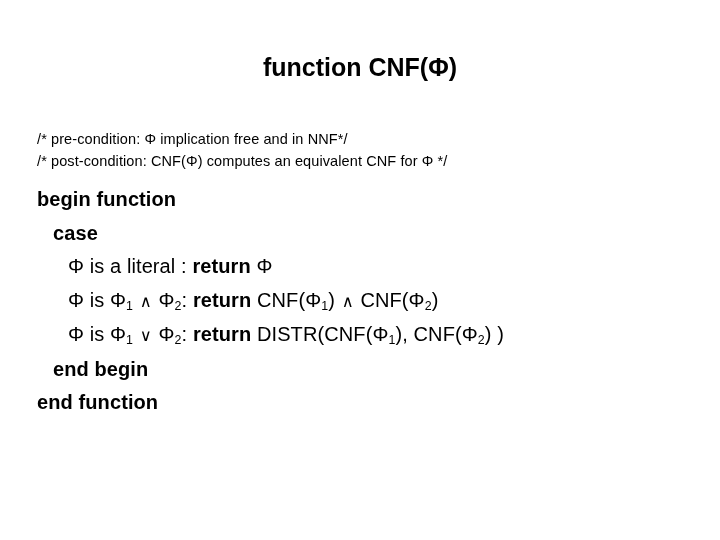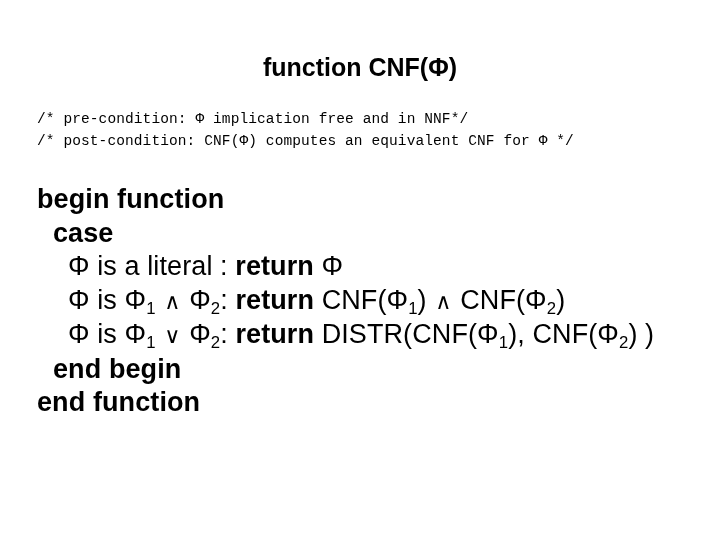--- a/index.html
+++ b/index.html
@@ -35,42 +35,41 @@
   .title .kw {
     font-weight: bold;
   }
   .title .plain {
     font-weight: bold;
   }
 
   
   .comments {
     position: absolute;
-    top: 108px;
+    top: 128px;
     left: 37px;
     width: 660px;
-    font-family: Liberation Mono, monospace;
   }
   .comment-line {
     font-size: 14.5px;
     line-height: 22px;
     font-weight: normal;
     white-space: nowrap;
     letter-spacing: 0.1px;
   }
 
   
   .code {
     position: absolute;
     top: 183px;
     left: 37px;
     width: 680px;
   }
   .code-line {
-    font-size: 27px;
+    font-size: 20px;
     line-height: 33.5px;
     white-space: nowrap;
     letter-spacing: 0.1px;
   }
   .code-line.indent-1 { padding-left: 16px; }
   .code-line.indent-2 { padding-left: 31px; }
 
   .kw {
     font-weight: bold;
   }

